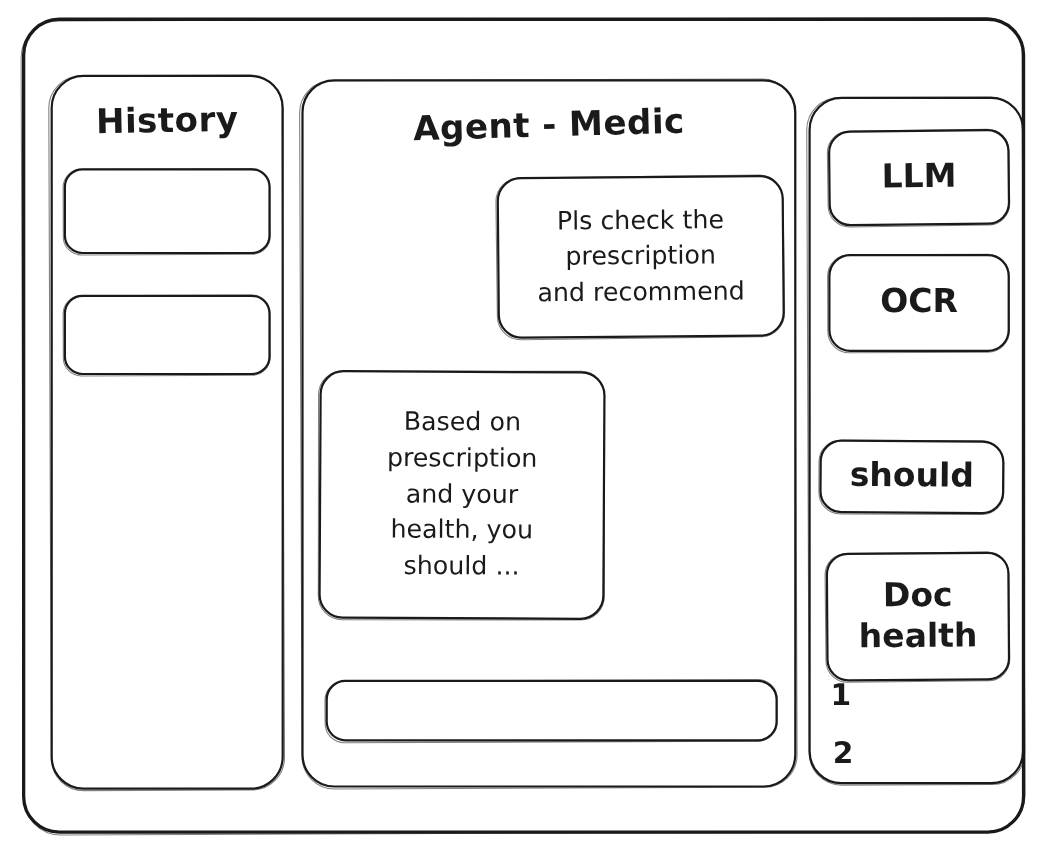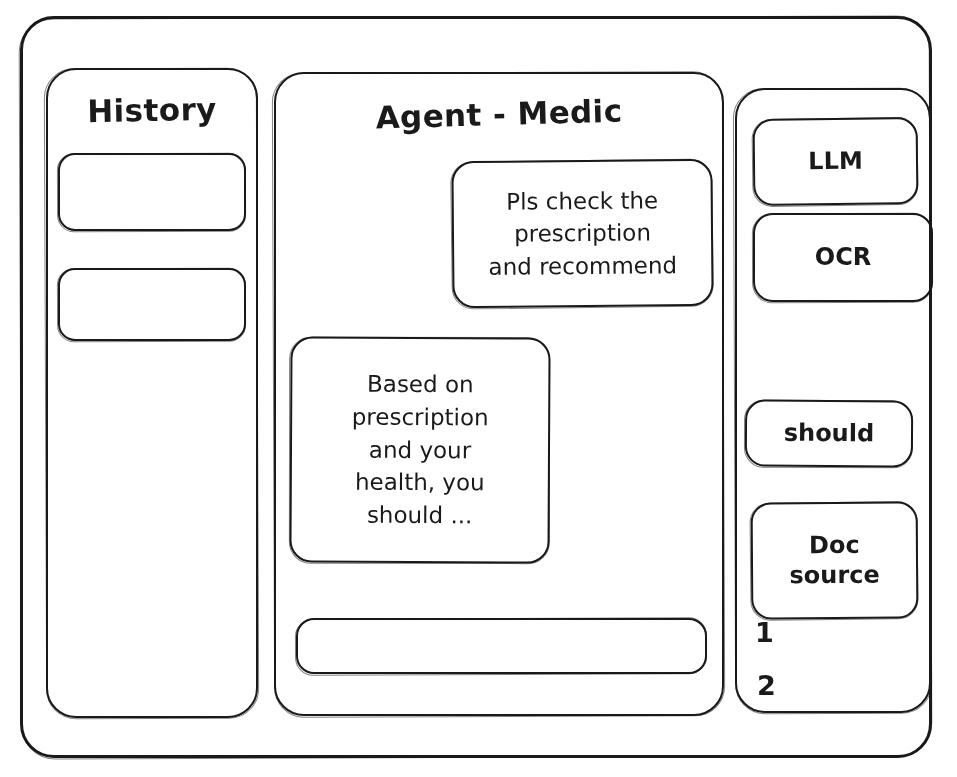--- a/index.html
+++ b/index.html
@@ -143,37 +143,37 @@
     height: 625px;
     border-radius: 30px;
   }
   .tool-box {
     border-radius: 20px;
     display: flex;
     align-items: center;
     justify-content: center;
   }
   .tool-label {
-    font-size: 24px;
+    font-size: 30px;
     font-weight: 600;
     text-align: center;
     line-height: 1.22;
     white-space: pre-line;
   }
   #tool-llm {
     left: 753px;
     top: 118px;
     width: 165px;
     height: 87px;
     transform: rotate(-0.6deg);
   }
   #tool-ocr {
     left: 753px;
-    top: 213px;
-    width: 180px;
+    top: 231px;
+    width: 165px;
     height: 89px;
   }
   #tool-params {
     left: 745px;
     top: 400px;
     width: 168px;
     height: 67px;
     transform: rotate(0.4deg);
   }
   #tool-docsource {
@@ -228,17 +228,17 @@
 <div class="sketch tool-box" id="tool-ocr">
   <span class="tool-label">OCR</span>
 </div>
 
 <div class="sketch tool-box" id="tool-params">
   <span class="tool-label">should</span>
 </div>
 
 <div class="sketch tool-box" id="tool-docsource">
   <span class="tool-label">Doc
-source</span>
+health</span>
 </div>
 
 <div class="label doc-ref" id="doc-ref-1">1</div>
 <div class="label doc-ref" id="doc-ref-2">2</div>
 
 </body></html>

